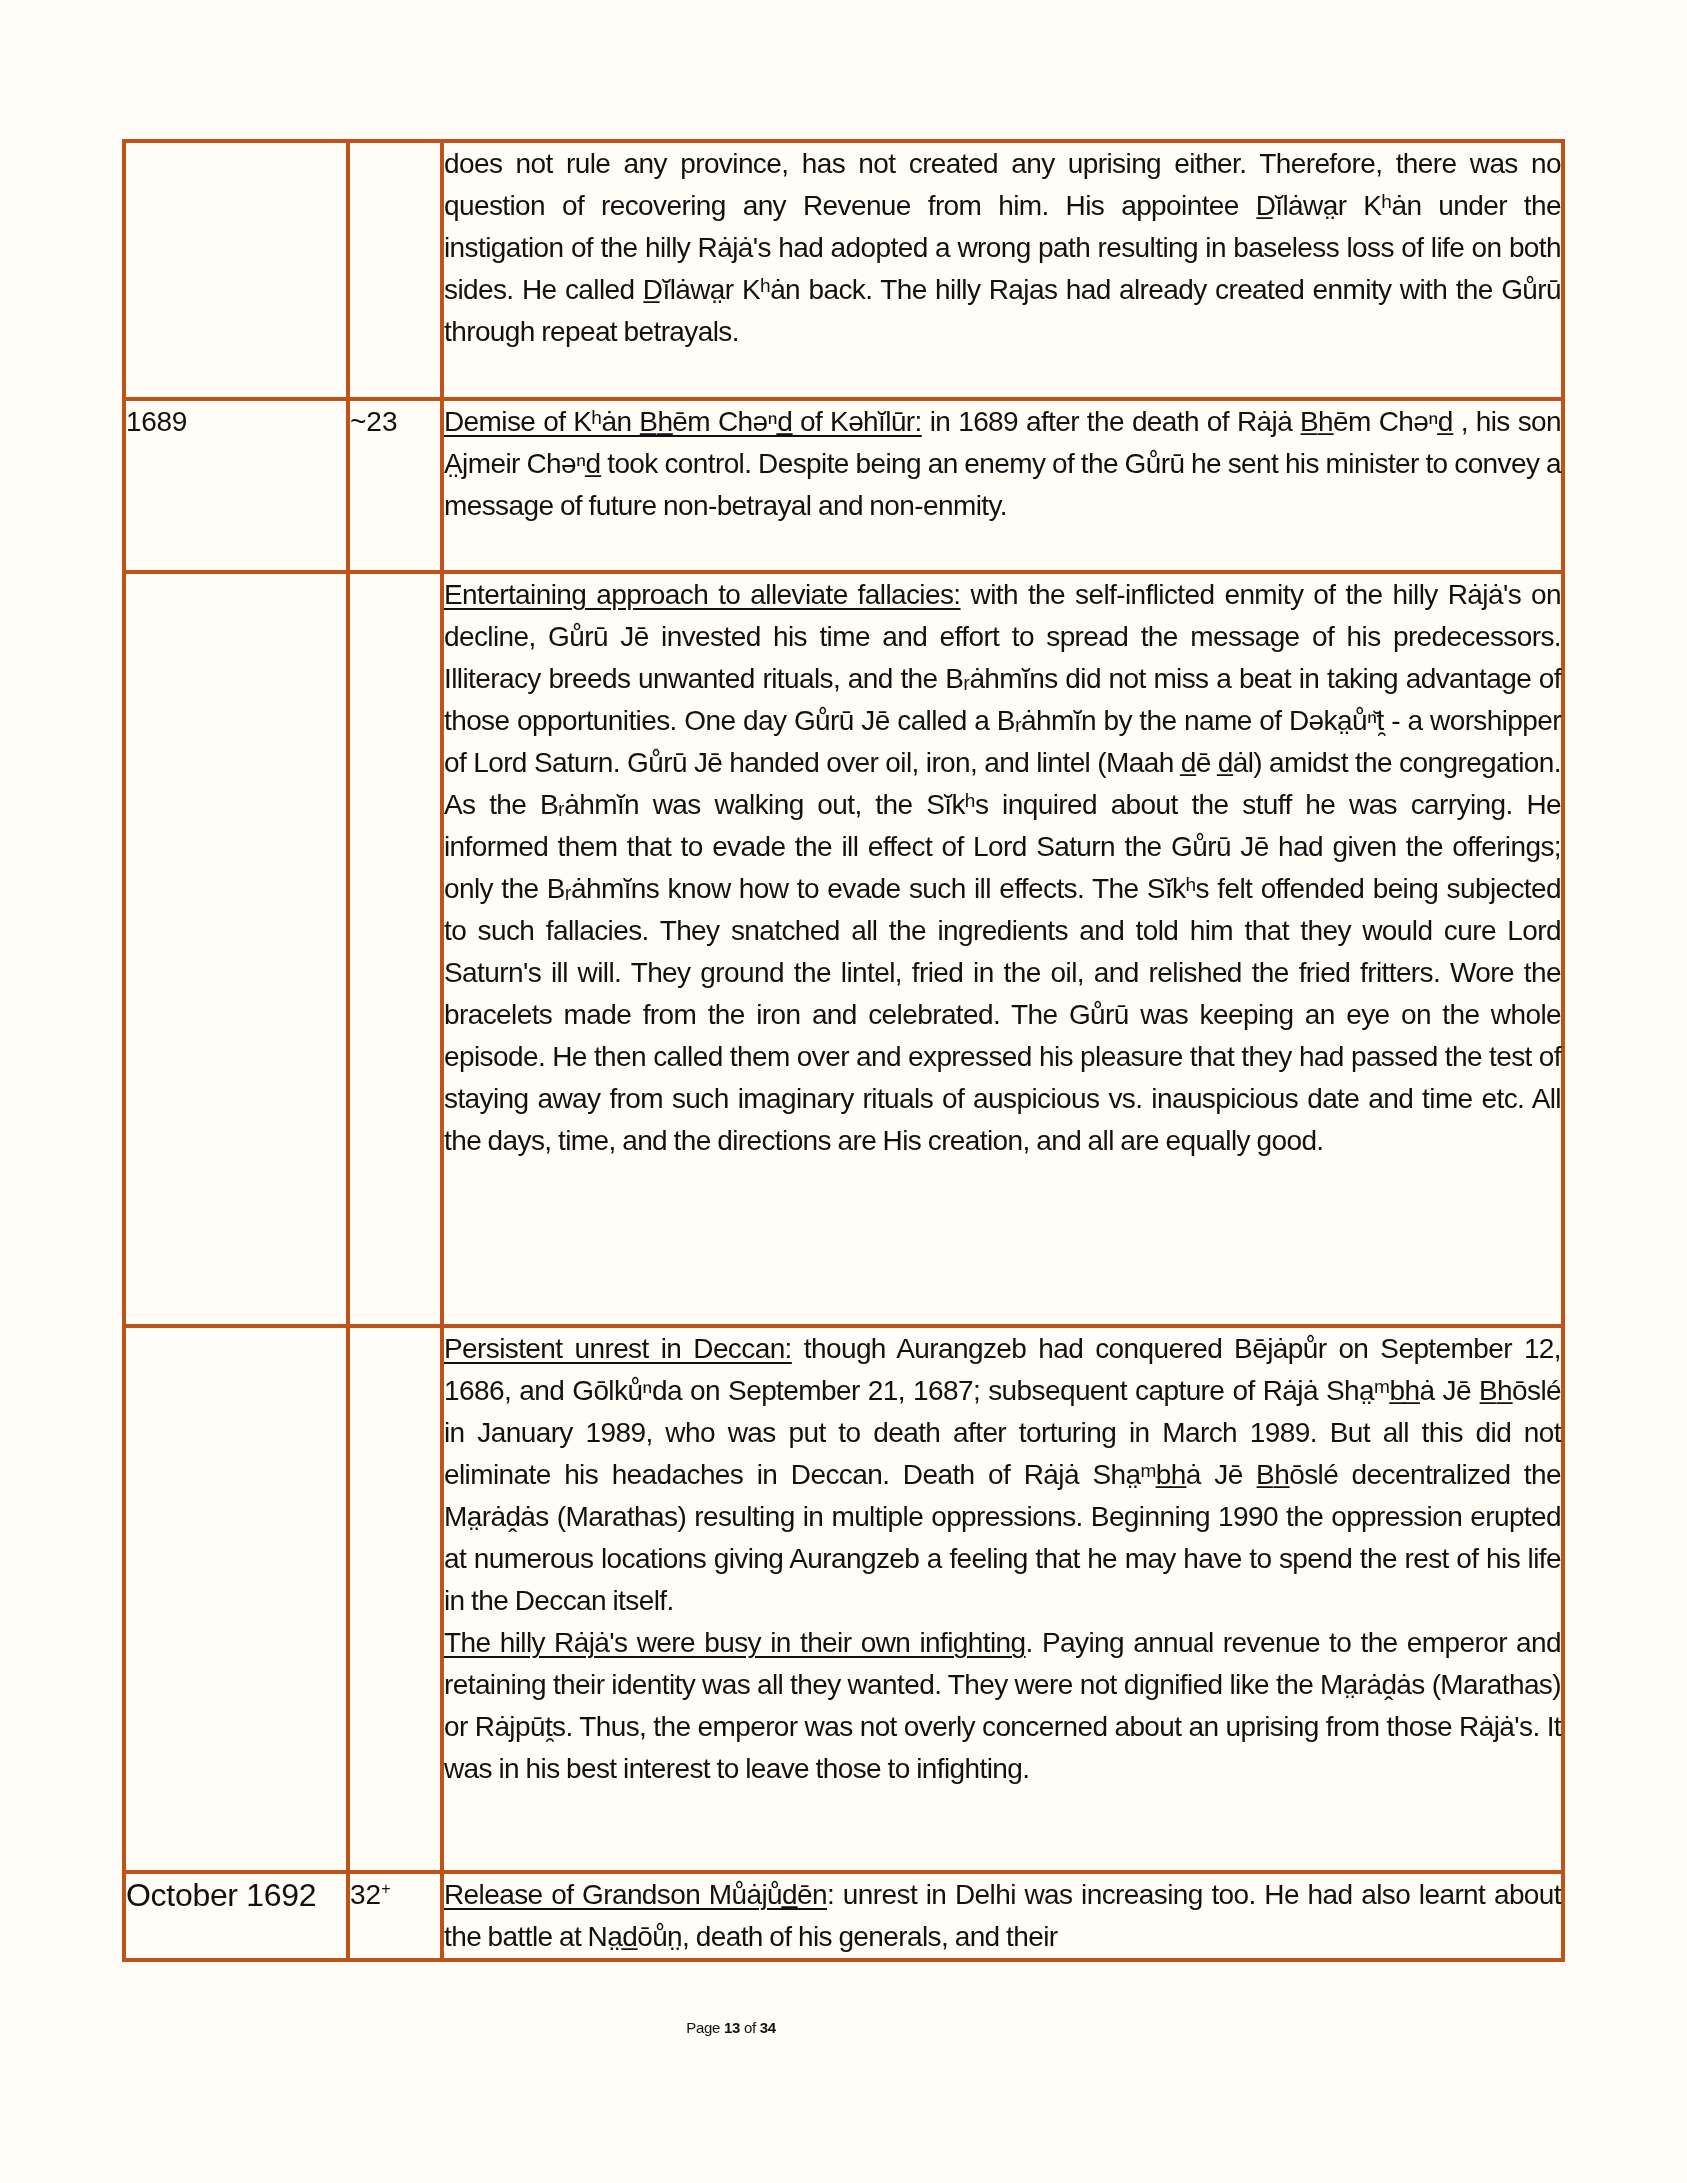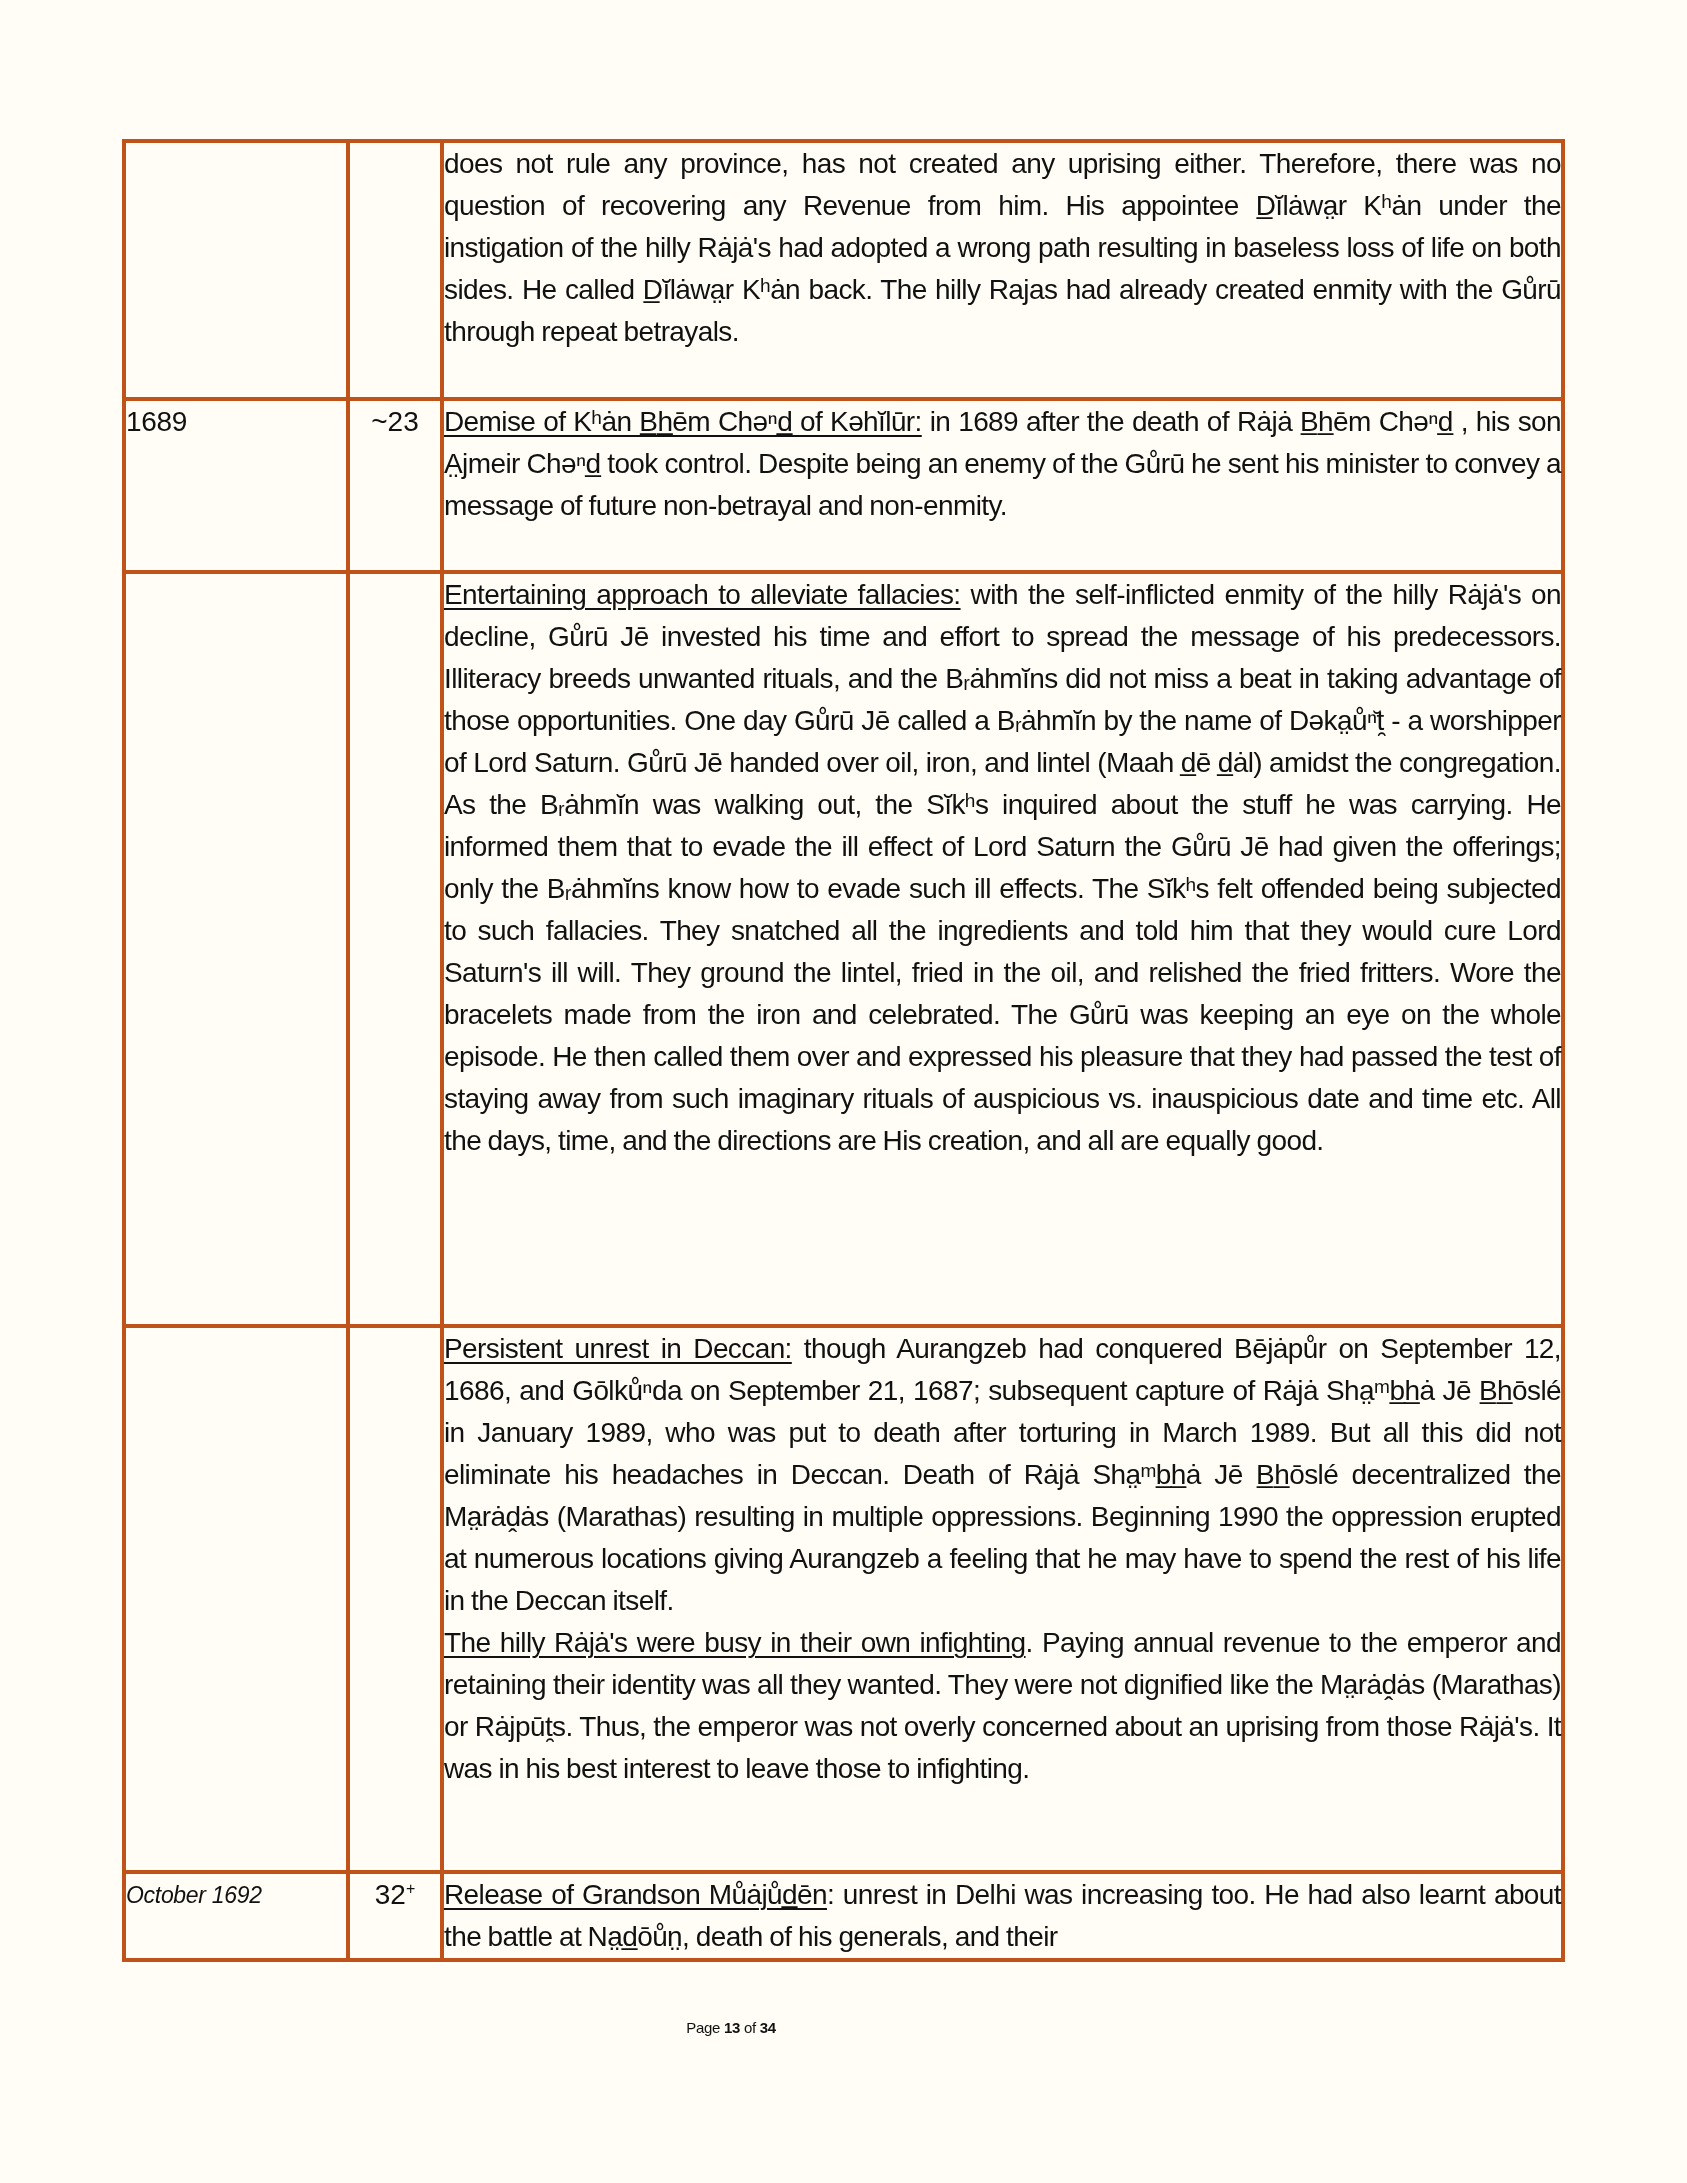--- a/index.html
+++ b/index.html
@@ -31,25 +31,25 @@
   .col-date { width: 224px; }
   .col-age { width: 94px; }
   .col-text { width: auto; }
 
   .cell-date {
     font-size: 28px;
     line-height: 42px;
     padding: 4px 12px 0 12px;
     letter-spacing: -0.3px;
   }
-  .cell-date.small { font-size: 23px; font-style: italic; }
+  .cell-date.small { font-size: 32px; }
   .cell-age {
     font-size: 28px;
     line-height: 42px;
-    text-align: center;
+    text-align: left;
     padding: 4px 12px 0 6.6px;
   }
   .cell-age sup { font-size: 16px; line-height: 0; }
 
   .cell-text {
     font-size: 28px;
     line-height: 42px;
     text-align: justify;
     padding: 4px 12px 4px 14.6px;
     letter-spacing: -0.6px;

